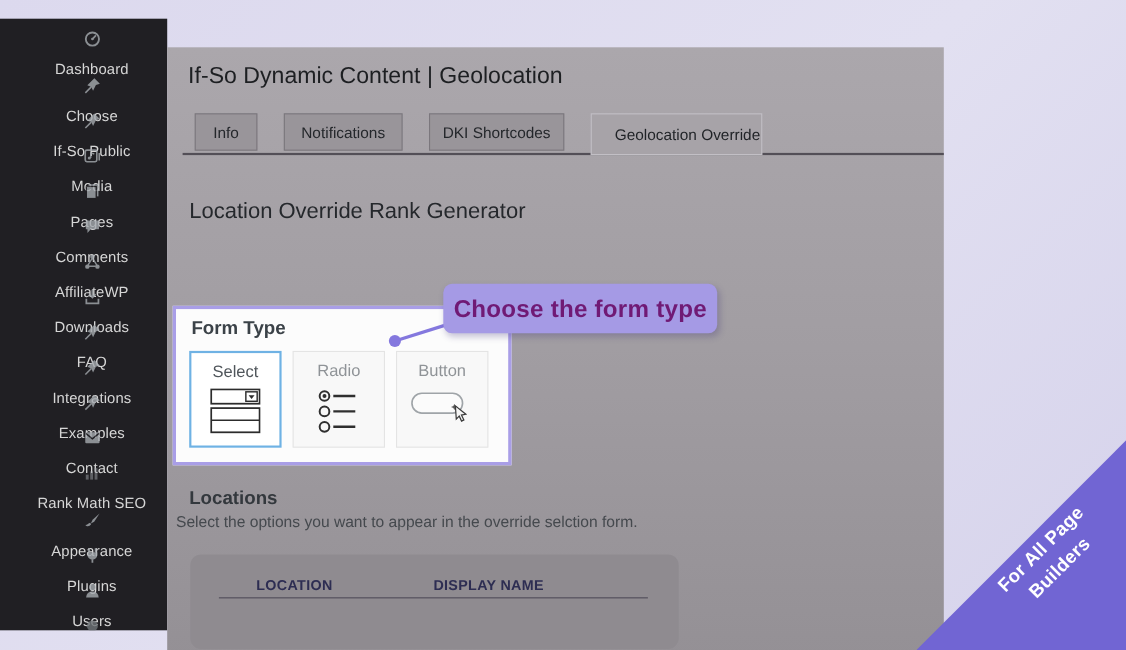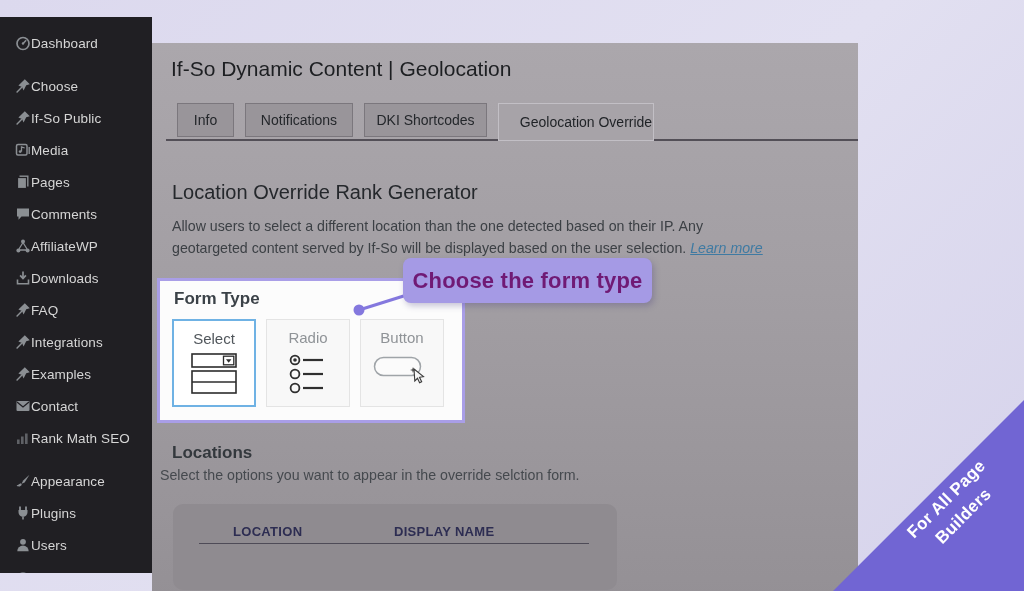--- a/index.html
+++ b/index.html
@@ -3,31 +3,31 @@
 <meta charset="utf-8">
 <style>
   html,body{margin:0;padding:0;background:#cfccе6;}
   body{font-family:"Liberation Sans","DejaVu Sans",sans-serif;}
   #stage{position:relative;width:1024px;height:591px;overflow:hidden;
          background:linear-gradient(135deg,#dcd9ee 0%,#e2e0f1 55%,#d5d2eb 100%);}
 
   
   #sidebar{position:absolute;left:0;top:17px;width:152px;height:556px;
            background:#201f23;overflow:hidden;padding-top:10px;box-sizing:border-box;}
-  .sb-item{height:32px;display:flex;align-items:center;padding-left:15px;cursor:pointer;}
+  .sb-item{height:32px;display:flex;align-items:center;padding-left:15px;gap:12px;cursor:pointer;flex-direction:column;}
   .sb-ico{width:16px;height:16px;flex:0 0 16px;display:flex;align-items:center;justify-content:center;opacity:.8;}
   .sb-ico svg{display:block;}
   .sb-label{font-size:13.5px;color:#d6d6d6;letter-spacing:.1px;white-space:nowrap;}
   .sb-gap{height:11px;}
 
   
   #content{position:absolute;left:152px;top:17px;width:706px;height:556px;
            background:linear-gradient(180deg,#aba7ac 0%,#a29ea3 45%,#949095 100%);margin-top:26px;}
   #page-title{position:absolute;left:19px;top:14px;font-size:21px;color:#1d1f22;}
-  #tabbar{position:absolute;left:25px;top:60px;display:flex;gap:11px;}
+  #tabbar{position:absolute;left:25px;top:60px;display:flex;gap:24px;}
   .tab{height:34px;box-sizing:border-box;display:flex;align-items:center;justify-content:center;
        background:#99959a;border:1px solid #7b777d;color:#24272b;font-size:14px;cursor:pointer;}
   .tab:nth-child(1){min-width:57px;}
   .tab:nth-child(2){min-width:108px;}
   .tab:nth-child(3){min-width:123px;}
   .tab:nth-child(4){min-width:156px;padding-left:20px;}
   .tab.active{background:#a7a3a8;border:1px solid #c2bfc5;height:38px;position:relative;z-index:2;color:#1f2226;}
   #tab-underline{position:absolute;left:14px;top:96px;width:692px;height:2px;background:#534f57;z-index:1;}
 
   #gen-heading{position:absolute;left:20px;top:138px;font-size:20px;color:#25282c;}
@@ -261,25 +261,20 @@
 
     <div id="tab-underline"></div>
     <div id="tabbar">
       <div class="tab">Info</div>
       <div class="tab">Notifications</div>
       <div class="tab">DKI Shortcodes</div>
       <div class="tab active">Geolocation Override</div>
     </div>
 
     <div id="gen-heading">Location Override Rank Generator</div>
-    <div id="gen-desc">
-      <span>Allow users to select a different location than the one detected based on their IP. Any</span><br>
-      <span>geotargeted content served by If-So will be displayed based on the user selection.</span>
-      <a id="learn-more">Learn more</a>
-    </div>
 
     <svg id="connector">
       <line x1="207" y1="267" x2="258" y2="251" stroke="#8478de" stroke-width="3"></line>
       <circle cx="207" cy="267" r="5.5" fill="#8478de"></circle>
     </svg>
 
     <div id="tooltip">
       <span>Choose the form type</span>
     </div>
 

